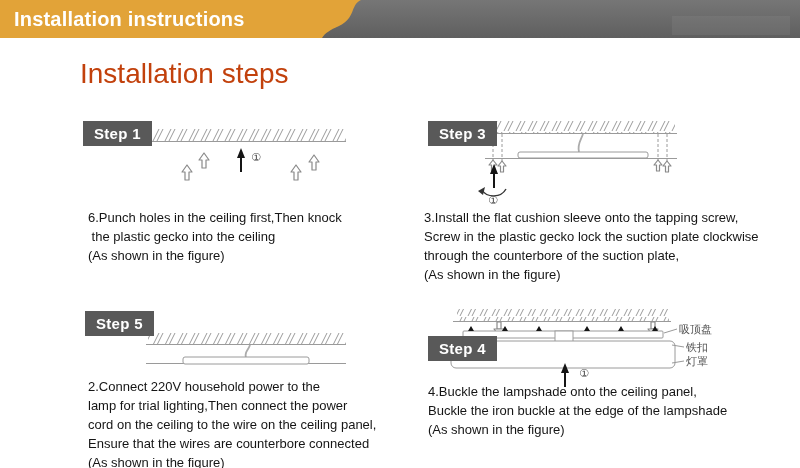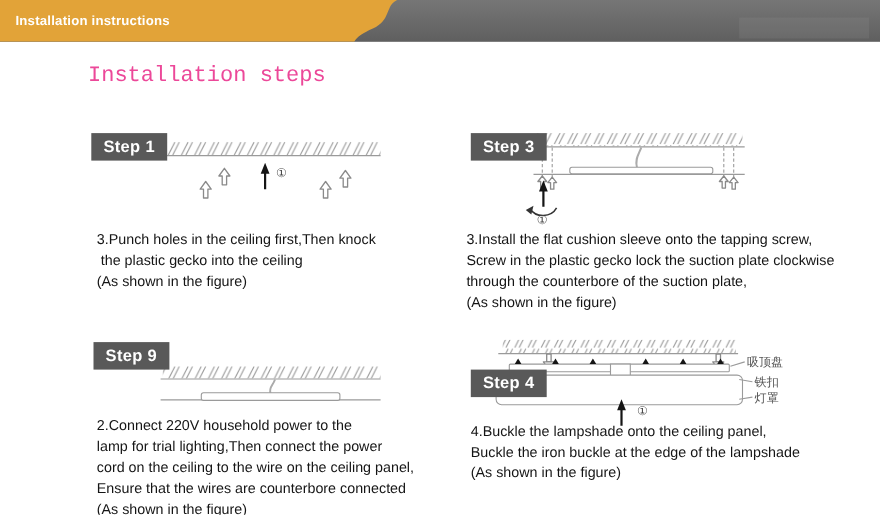--- a/index.html
+++ b/index.html
@@ -7,23 +7,23 @@
     width:800px;height:468px;position:relative;background:#ffffff;
     font-family:"Liberation Sans", sans-serif;overflow:hidden;
   }
   
   .banner{position:absolute;left:0;top:0;width:800px;height:38px;
     background:linear-gradient(180deg,#767676,#5f5f5f);}
   .banner-orange{position:absolute;left:0;top:0;}
   .banner-sheen{position:absolute;right:10px;top:16px;width:118px;height:19px;
     background:rgba(255,255,255,0.06);}
   .banner-title{position:absolute;left:14px;top:0;height:38px;line-height:38px;
-    font-size:12px;font-weight:600;color:#ffffff;letter-spacing:.2px;}
-  
-  .page-heading{position:absolute;left:80px;top:58px;font-size:20px;color:#ec4899;font-family:Liberation Mono, monospace;}
+    font-size:20px;font-weight:600;color:#ffffff;letter-spacing:.2px;}
+  
+  .page-heading{position:absolute;left:80px;top:58px;font-size:28px;color:#c2410c;}
   
   .badge{position:absolute;background:#595959;color:#fff;font-size:15px;
     font-weight:700;padding:4px 11px 4px;letter-spacing:.3px;white-space:nowrap;}
   #badge1{left:83px;top:121px;}
   #badge2{left:85px;top:311px;}
   #badge3{left:428px;top:121px;}
   #badge4{left:428px;top:312px;margin-top:24px;}
   
   .diagram{position:absolute;}
   #svg1{left:140px;top:128px;}
@@ -161,26 +161,26 @@
   <text x="243" y="48" class="plabel">铁扣</text>
   <text x="243" y="62" class="plabel">灯罩</text>
   <g>
     <line x1="122" y1="84" x2="122" y2="68" class="blk"></line>
     <polygon points="118,70 122,60 126,70" class="blkf"></polygon>
   </g>
   <text x="136" y="74" class="circ">①</text>
 </svg>
 
 <div id="badge1" class="badge">Step 1</div>
-<div id="badge2" class="badge">Step 9</div>
+<div id="badge2" class="badge">Step 5</div>
 <div id="badge3" class="badge">Step 3</div>
 <div id="badge4" class="badge">Step 4</div>
 
 <div id="text1" class="step-text">
-  <div>3.Punch holes in the ceiling first,Then knock</div>
+  <div>6.Punch holes in the ceiling first,Then knock</div>
   <div> the plastic gecko into the ceiling</div>
   <div>(As shown in the figure)</div>
 </div>
 
 <div id="text2" class="step-text">
   <div>2.Connect 220V household power to the</div>
   <div>lamp for trial lighting,Then connect the power</div>
   <div>cord on the ceiling to the wire on the ceiling panel,</div>
   <div>Ensure that the wires are counterbore connected</div>
   <div>(As shown in the figure)</div>

